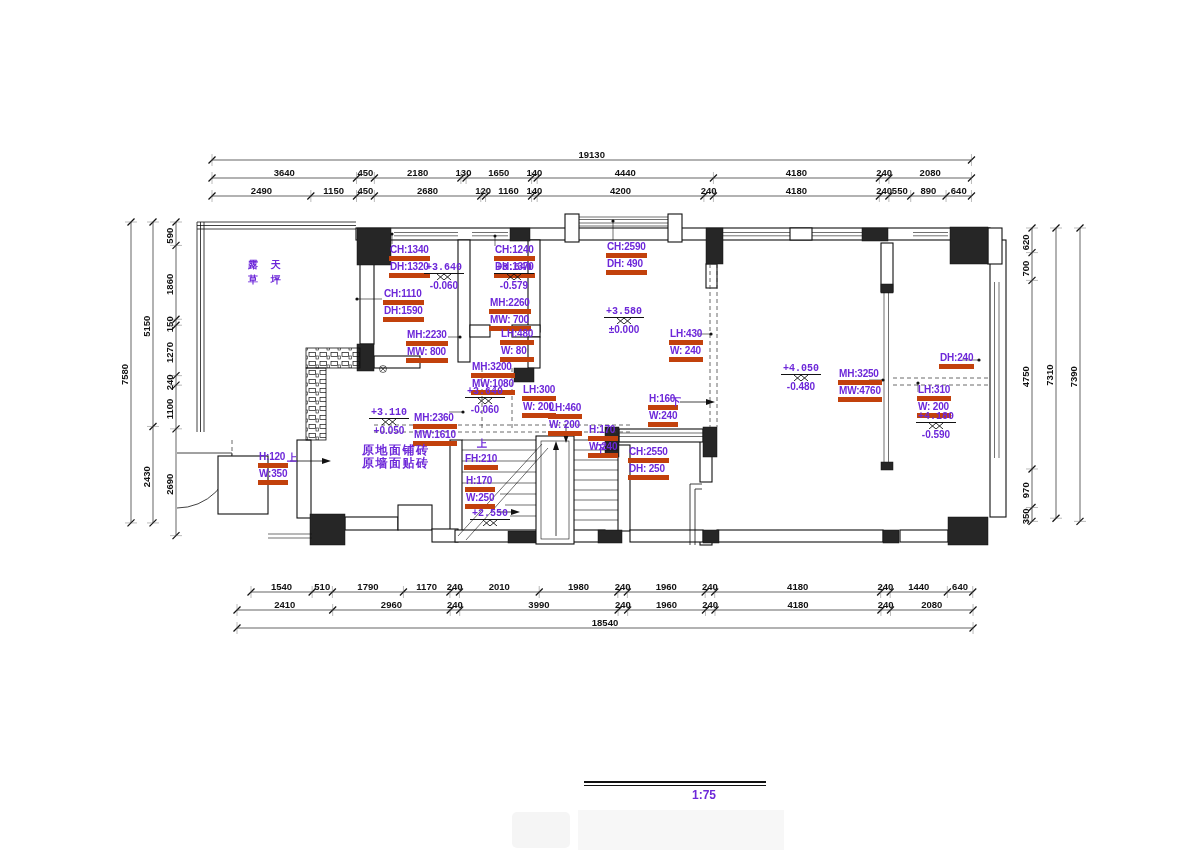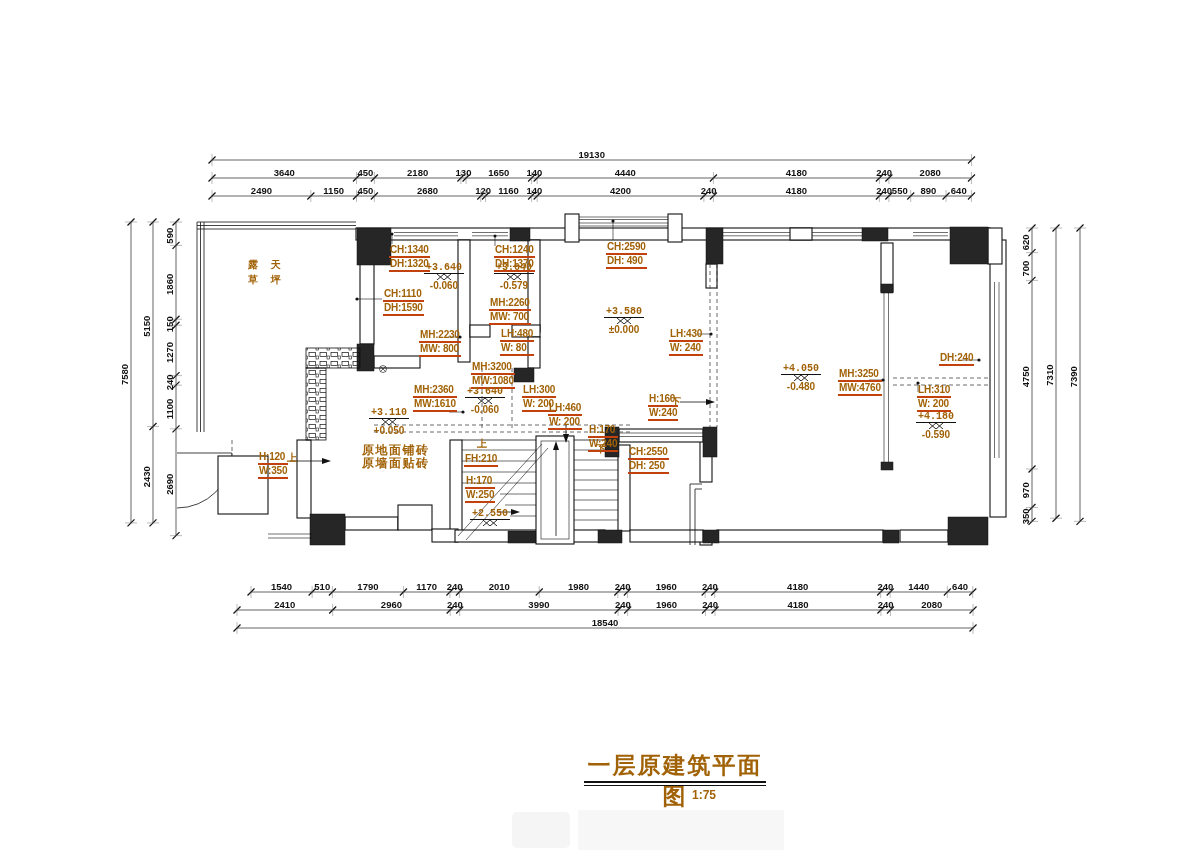--- a/index.html
+++ b/index.html
@@ -1,34 +1,34 @@
 <!DOCTYPE html>
 <html><head>
 <meta charset="utf-8">
 <style>
   html,body{margin:0;padding:0;background:#fff;}
   #stage{position:relative;width:1200px;height:859px;background:#fff;overflow:hidden;
-         font-family:"Liberation Sans",sans-serif;color:#a16207;}
+         font-family:"Liberation Sans",sans-serif;color:#6d28d9;}
   svg{position:absolute;left:0;top:0;}
   
   .w{fill:#fff;stroke:#111;stroke-width:1.1;}
   .c{fill:#262626;stroke:#111;stroke-width:.5;}
   .t{stroke:#111;stroke-width:.8;fill:none;}
   .t2{stroke:#111;stroke-width:.6;fill:none;}
   .d{stroke:#444;stroke-width:.8;stroke-dasharray:4 3;fill:none;}
   .ah{fill:#111;stroke:none;}
   .dot{fill:#111;stroke:none;}
   
   .dl{stroke:#222;stroke-width:.7;}
   .tk{stroke:#111;stroke-width:1.2;}
   .wl{stroke:#666;stroke-width:.45;}
   .dt{font:bold 9.5px "Liberation Sans",sans-serif;fill:#111;text-anchor:middle;}
   
   .n{position:absolute;font:bold 10px/12px "Liberation Sans",sans-serif;letter-spacing:-.2px;white-space:nowrap;}
-  .n span{display:block;border-bottom:2px solid #c2410c;padding:0 1px;}
+  .n span{display:block;border-bottom:5px solid #c2410c;padding:0 1px;}
   .p{position:absolute;font:bold 10px/12px "Liberation Sans",sans-serif;white-space:nowrap;text-align:center;}
   .terr{letter-spacing:5px;line-height:15px;font-size:10px;}
   .pav{font-size:12px;letter-spacing:1.5px;line-height:13px;}
   .lv{position:absolute;text-align:center;font:bold 10px/11px "Liberation Sans",sans-serif;white-space:nowrap;}
   .lv .lt{display:block;border-bottom:1.1px solid #111;padding:0 2px;font-family:Liberation Mono, monospace;}
   .lv .lb{display:block;}
   .lv svg{position:static;display:block;margin:0 auto;}
   .lv path{stroke:#111;fill:none;stroke-width:.9;}
   
   #title{position:absolute;left:586px;top:750px;width:178px;text-align:center;
@@ -448,41 +448,41 @@
       <span>DH:  490</span>
     </div>
   <div class="n" style="left:383px;top:288px">
     <span>CH:1110</span>
       <span>DH:1590</span>
     </div>
   <div class="n" style="left:489px;top:297px">
     <span>MH:2260</span>
       <span>MW:  700</span>
     </div>
-  <div class="n" style="left:419px;top:329px">
+  <div class="n" style="left:406px;top:329px">
     <span>MH:2230</span>
       <span>MW:  800</span>
     </div>
   <div class="n" style="left:500px;top:328px">
     <span>LH:480</span>
       <span>W:  80</span>
     </div>
   <div class="n" style="left:669px;top:328px">
     <span>LH:430</span>
       <span>W:  240</span>
     </div>
   <div class="n" style="left:471px;top:361px">
     <span>MH:3200</span>
       <span>MW:1080</span>
     </div>
   <div class="n" style="left:522px;top:384px">
     <span>LH:300</span>
       <span>W:  200</span>
     </div>
-  <div class="n" style="left:413px;top:384px">
+  <div class="n" style="left:413px;top:412px">
     <span>MH:2360</span>
       <span>MW:1610</span>
     </div>
   <div class="n" style="left:548px;top:402px">
     <span>LH:460</span>
       <span>W:  200</span>
     </div>
   <div class="n" style="left:648px;top:393px">
     <span>H:160</span>
       <span>W:240</span>
@@ -575,21 +575,20 @@
       </svg>
     <span class="lb">-0.590</span>
     </div>
   <div class="lv" style="left:470px;top:508px">
     <span class="lt">+2.550</span>
     <svg width="16" height="6" viewBox="0 0 16 6">
         <path d="M1,0 L8,6 L15,0 M1,6 L8,0 L15,6"></path>
       </svg>
     </div>
 
-  <div id="title">一层原建筑平面图</div>
   <div id="title-rule1"></div>
   <div id="title-rule2"></div>
   <div id="scale">1:75</div>
 
   <div id="wm">
     <div class="b1"></div>
     <div class="b2"></div>
   </div>
 </div>
 

